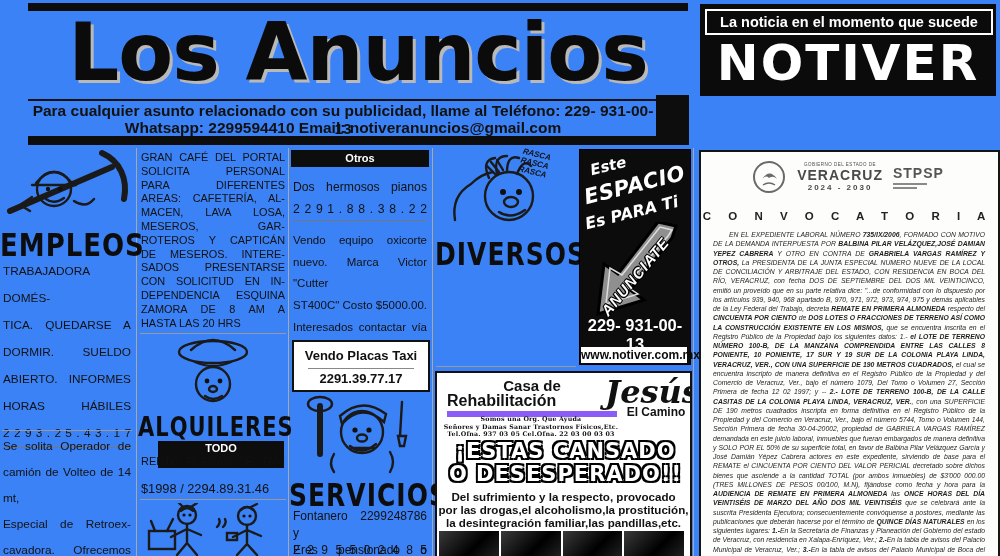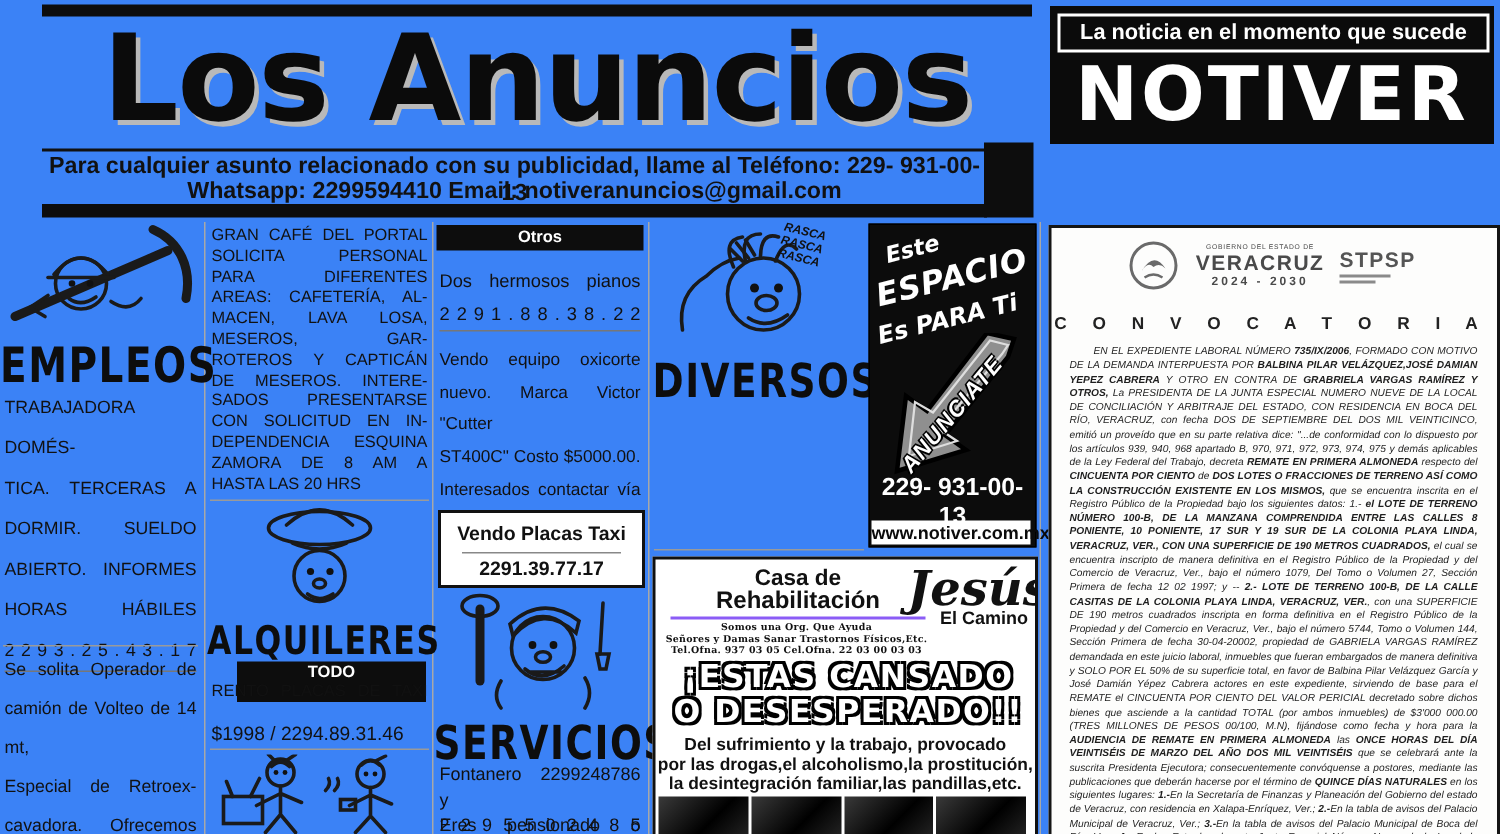--- a/index.html
+++ b/index.html
@@ -90,22 +90,22 @@
             font-size:15px;font-weight:900;font-style:italic;letter-spacing:1px;transform:rotate(-50deg);
             text-shadow:-1px -1px 0 #000,1px -1px 0 #000,-1px 1px 0 #000,1px 1px 0 #000;}
   .esp-phone{position:absolute;top:166px;left:0;width:110px;text-align:center;color:#fff;
              font-size:16.5px;font-weight:900;}
   .esp-site{position:absolute;bottom:1px;left:1px;width:106px;height:16px;background:#fff;color:#0b0b0b;
             font-size:12px;font-weight:bold;text-align:center;line-height:16px;}
 
   
   .rehab{left:435px;top:371px;width:253px;height:185px;border:2px solid #111;background:#fff;overflow:hidden;}
   .rh-t1{left:30px;top:4px;width:130px;font-size:15px;font-weight:900;text-align:center;}
-  .rh-t2{left:10px;top:19px;width:170px;font-size:16px;font-weight:900;text-align:center;
-         border-bottom:2px solid #8b5cf6;padding-bottom:1px;}
+  .rh-t2{left:10px;top:19px;width:170px;font-size:16px;font-weight:900;
+         border-bottom:6px solid #8b5cf6;padding-bottom:1px;}
   .rh-logo1{left:168px;top:0px;width:90px;font-size:32px;font-weight:bold;font-style:italic;
             font-family:"DejaVu Serif",serif;text-align:center;}
   .rh-logo2{left:180px;top:32px;width:78px;font-size:12px;font-weight:900;text-align:center;}
   .rh-fine{left:4px;top:42px;width:180px;font-size:6.3px;font-weight:bold;line-height:7.5px;
            text-align:center;font-family:"DejaVu Serif",serif;letter-spacing:0.2px;}
   .rh-h1{left:0px;top:66px;width:257px;font-size:21px;font-weight:900;text-align:center;color:#fff;
          letter-spacing:1px;font-family:"DejaVu Sans",sans-serif;
          text-shadow:-2px -2px 0 #000,2px -2px 0 #000,-2px 2px 0 #000,2px 2px 0 #000;}
   .rh-h2{top:89px;}
   .rh-body{left:0px;top:117px;width:253px;font-size:11.6px;font-weight:900;text-align:center;line-height:13px;}
@@ -162,21 +162,21 @@
     <path class="ln" d="M30 36 L74 36"></path>
     <circle cx="46" cy="40" r="2.2" fill="#111"></circle>
     <circle cx="58" cy="40" r="2.2" fill="#111"></circle>
     <path class="ln" d="M44 50 Q52 56 62 49"></path>
     <path class="ln" d="M18 56 L30 48 M18 56 L28 62"></path>
     <path class="ln" d="M72 52 Q84 60 92 50"></path>
   </svg>
   <div class="abs sechead c1head">EMPLEOS</div>
   <div class="abs jlines c1ad1">
       <div class="jline">TRABAJADORA DOMÉS-</div>
-      <div class="jline">TICA. TERCERAS A</div>
+      <div class="jline">TICA. QUEDARSE A</div>
       <div class="jline">DORMIR. SUELDO</div>
       <div class="jline">ABIERTO. INFORMES</div>
       <div class="jline">HORAS HÁBILES</div>
       <div class="jline">2 2 9 3 . 2 5 . 4 3 . 1 7</div>
     </div>
   <div class="hr c1hr"></div>
   <div class="abs jlines c1ad2">
       <div class="jline">Se solita Operador de</div>
       <div class="jline">camión de Volteo de 14 mt,</div>
       <div class="jline">Especial de Retroex-</div>
@@ -300,21 +300,21 @@
     <div class="abs rh-logo1">Jesús</div>
     <div class="abs rh-logo2">El Camino</div>
     <div class="abs rh-fine">
         <div class="jline">Somos una Org. Que Ayuda</div>
         <div class="jline">Señores y Damas Sanar Trastornos Físicos,Etc.</div>
         <div class="jline">Tel.Ofna. 937 03 05 Cel.Ofna. 22 03 00 03 03</div>
       </div>
     <div class="abs rh-h1">¡ESTAS CANSADO</div>
     <div class="abs rh-h1 rh-h2">O DESESPERADO!!</div>
     <div class="abs rh-body">
-        <div class="jline">Del sufrimiento y la trabajo, provocado</div>
+        <div class="jline">Del sufrimiento y la respecto, provocado</div>
         <div class="jline">por las drogas,el alcoholismo,la prostitución,</div>
         <div class="jline">la desintegración familiar,las pandillas,etc.</div>
       </div>
     <div class="abs rh-photos">
       <div></div>
         <div></div>
         <div></div>
         <div></div>
     </div>
   </div>

